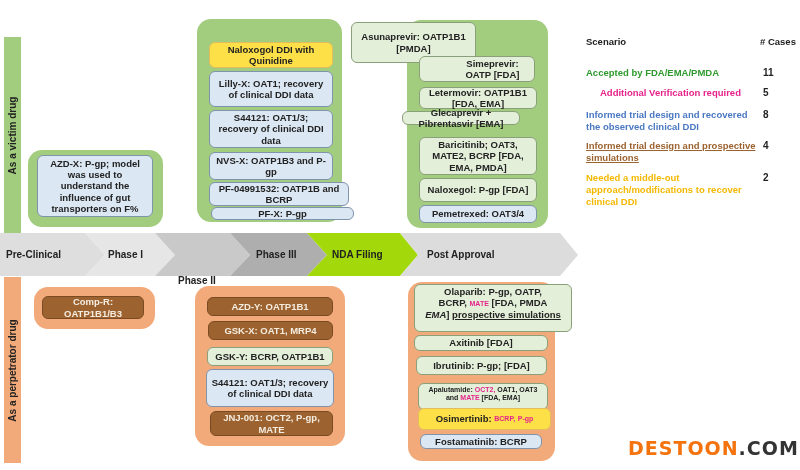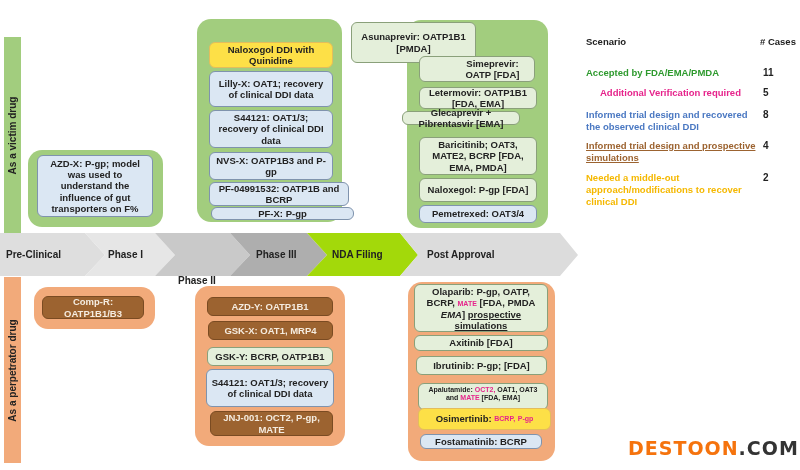--- a/index.html
+++ b/index.html
@@ -77,21 +77,21 @@
 </div>
 
 <div class="group g-orange" style="left:195px;top:286px;width:150px;height:160px;"></div>
 <div class="box b-brown" style="left:207px;top:297px;width:126px;height:19px;">AZD-Y: OATP1B1</div>
 <div class="box b-brown" style="left:208px;top:321px;width:125px;height:19px;">GSK-X: OAT1, MRP4</div>
 <div class="box b-lgreen" style="left:207px;top:347px;width:126px;height:19px;">GSK-Y: BCRP, OATP1B1</div>
 <div class="box b-blue" style="left:206px;top:369px;width:128px;height:38px;">S44121: OAT1/3; recovery of clinical DDI data</div>
 <div class="box b-brown" style="left:210px;top:411px;width:123px;height:25px;">JNJ-001: OCT2, P-gp, MATE</div>
 
 <div class="group g-orange" style="left:408px;top:282px;width:147px;height:179px;"></div>
-<div class="box b-lgreen" style="left:414px;top:284px;width:134px;height:48px;display:block;padding-top:1px;">
+<div class="box b-lgreen" style="left:414px;top:284px;width:158px;height:48px;display:block;padding-top:1px;">
   <span>Olaparib: P-gp, OATP,</span><br>
   <span>BCRP,</span>
   <span class="pink">MATE</span>
   <span>[FDA, PMDA</span><br>
   <i>EMA</i><span>]</span>
   <u>prospective simulations</u>
 </div>
 <div class="box b-lgreen" style="left:414px;top:335px;width:134px;height:16px;">Axitinib  [FDA]</div>
 <div class="box b-lgreen" style="left:416px;top:356px;width:131px;height:19px;">Ibrutinib: P-gp; [FDA]</div>
 <div class="box b-lgreen" style="left:418px;top:383px;width:130px;height:27px;font-size:7px;display:block;padding-top:2px;">

